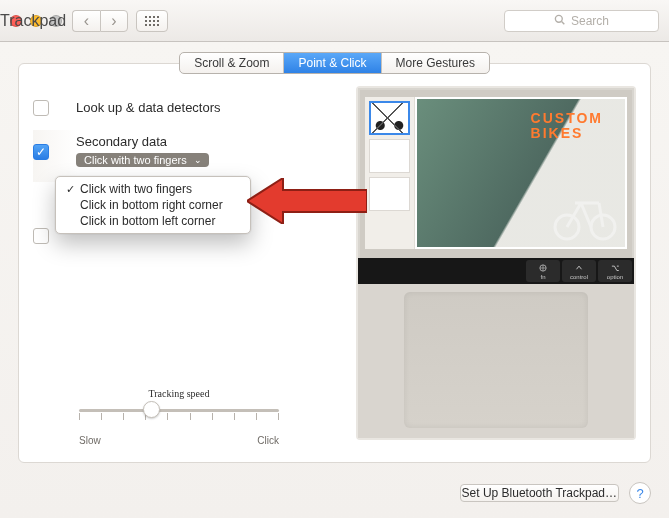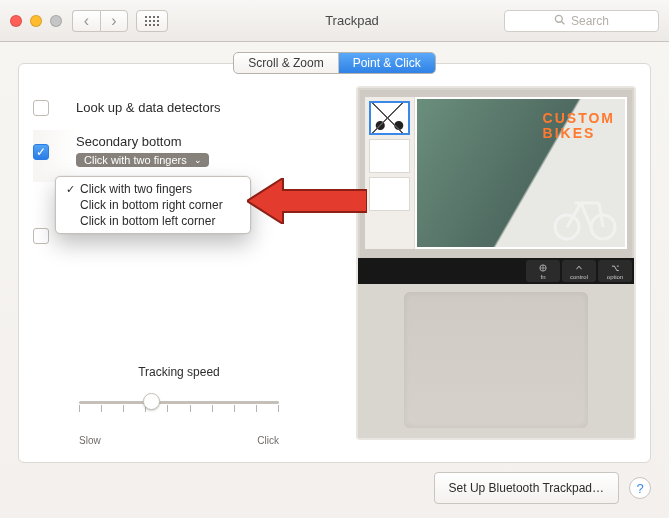--- a/index.html
+++ b/index.html
@@ -32,22 +32,22 @@
   .navbtn:last-child  { border-radius: 0 4px 4px 0; }
   .gridbtn {
     width: 32px; height: 22px;
     background: linear-gradient(#fff,#f4f1ee);
     border: 1px solid #c9c5c0; border-radius: 4px;
     display: flex; align-items: center; justify-content: center;
   }
   .gridicon { display: grid; grid-template-columns: repeat(4,2px); grid-auto-rows: 2px; gap: 2px; }
   .gridicon i { width: 2px; height: 2px; background: #6f6b66; }
   .wintitle {
-    position: absolute; left: 0; right: 0; text-align: center;
-    font-size: 13px; color: #4a4a4a; pointer-events: none; padding-left: 35px;
+    position: absolute; left: 0; right: 0; 
+    font-size: 16px; color: #4a4a4a; pointer-events: none;
   }
   .searchwrap {
     margin-left: auto;
     width: 155px; height: 22px;
     border: 1px solid #d1cdc8; border-radius: 4px;
     background: #fff;
     display: flex; align-items: center; justify-content: center;
     color: #b3afa9; font-size: 12px; gap: 6px;
   }
 
@@ -183,21 +183,21 @@
   .trackingblock {
     position: absolute;
     left: 42px;
     bottom: 16px;
     width: 236px;
     text-align: center;
     display: flex;
     flex-direction: column;
     align-items: center;
   }
-  .trackingblock .lbl { font-size: 12px; color: #2c2c2c; margin-bottom: 12px; }
+  .trackingblock .lbl { font-size: 10px; color: #2c2c2c; margin-bottom: 0; font-family: Liberation Serif, serif; }
   .slider {
     width: 200px;
     position: relative;
     height: 24px;
   }
   .slider .track {
     position: absolute; left: 0; right: 0; top: 10px;
     height: 3px;
     background: #c4bfb8;
     border-radius: 2px;
@@ -215,21 +215,21 @@
     border-radius: 50%;
     background: #fff;
     border: 1px solid #c4bfb8;
     box-shadow: 0 1px 2px rgba(0,0,0,.2);
     left: 64px;
   }
   .sliderlabels {
     display: flex; justify-content: space-between;
     width: 200px;
     font-size: 10px; color: #6f6b66;
-    margin-top: 20px;
+    margin-top: 12px;
   }
 
   .preview {
     position: absolute;
     right: 14px; top: 22px;
     width: 280px; height: 354px;
     background: #e9e6e1;
     border-radius: 4px;
     overflow: hidden;
   }
@@ -272,21 +272,21 @@
     #fff;
   }
   .canvas {
     flex: 1; position: relative; background: #fff;
   }
   .photo {
     position: absolute; left: 2px; top: 2px; right: 2px; bottom: 2px;
     background:
       linear-gradient(120deg, rgba(90,130,110,.9), rgba(60,90,80,.9) 55%, rgba(230,230,225,.9) 56%);
     display: flex; align-items: flex-start; justify-content: flex-end;
-    padding: 12px 10px;
+    padding: 12px 22px;
   }
   .photo .headline {
     color: #ff7a2f;
     font-size: 14px;
     font-weight: 700;
     letter-spacing: 2px;
     line-height: 1.05;
     text-align: left;
   }
   .photo .whitebike {
@@ -326,25 +326,25 @@
     border-radius: 6px;
     box-shadow: inset 0 0 6px rgba(0,0,0,.08);
   }
 
   .footer {
     position: absolute;
     right: 18px; bottom: 14px;
     display: flex; align-items: center; gap: 10px;
   }
   .btn {
-    height: 32px;
+    height: 18px;
     background: linear-gradient(#fff,#f4f1ee);
     border: 1px solid #c9c5c0;
     border-radius: 4px;
-    padding: 0 14px;
+    padding: 0 1px;
     font-size: 12px;
     color: #2c2c2c;
     display: flex; align-items: center;
   }
   .help {
     width: 22px; height: 22px;
     border-radius: 50%;
     border: 1px solid #c9c5c0;
     background: #fff;
     color: #3b88e9;
@@ -396,40 +396,41 @@
     <span>Search</span>
   </div>
 </div>
 
 <div class="content">
 
   <div class="tabs">
     <div class="tabseg">
       <div class="tab">Scroll &amp; Zoom</div>
       <div class="tab active">Point &amp; Click</div>
+      <div class="tab">More Gestures</div>
     </div>
   </div>
 
   <div class="panel">
 
     <div class="leftcol">
 
       <div class="optrow">
         <div class="chk"></div>
         <div class="opttxt">
           <div class="t">Look up &amp; data detectors</div>
         </div>
       </div>
 
       <div class="optrow selectedrow">
         <div class="chk on">
           <span>✓</span>
         </div>
         <div class="opttxt">
-          <div class="t">Secondary bottom</div>
+          <div class="t">Secondary data</div>
           <div class="popupbtn">
             <span>Click with two fingers</span>
             <span class="caret">⌄</span>
           </div>
         </div>
       </div>
 
       <div class="optrow" style="padding-top:44px">
         <div class="chk"></div>
       </div>

